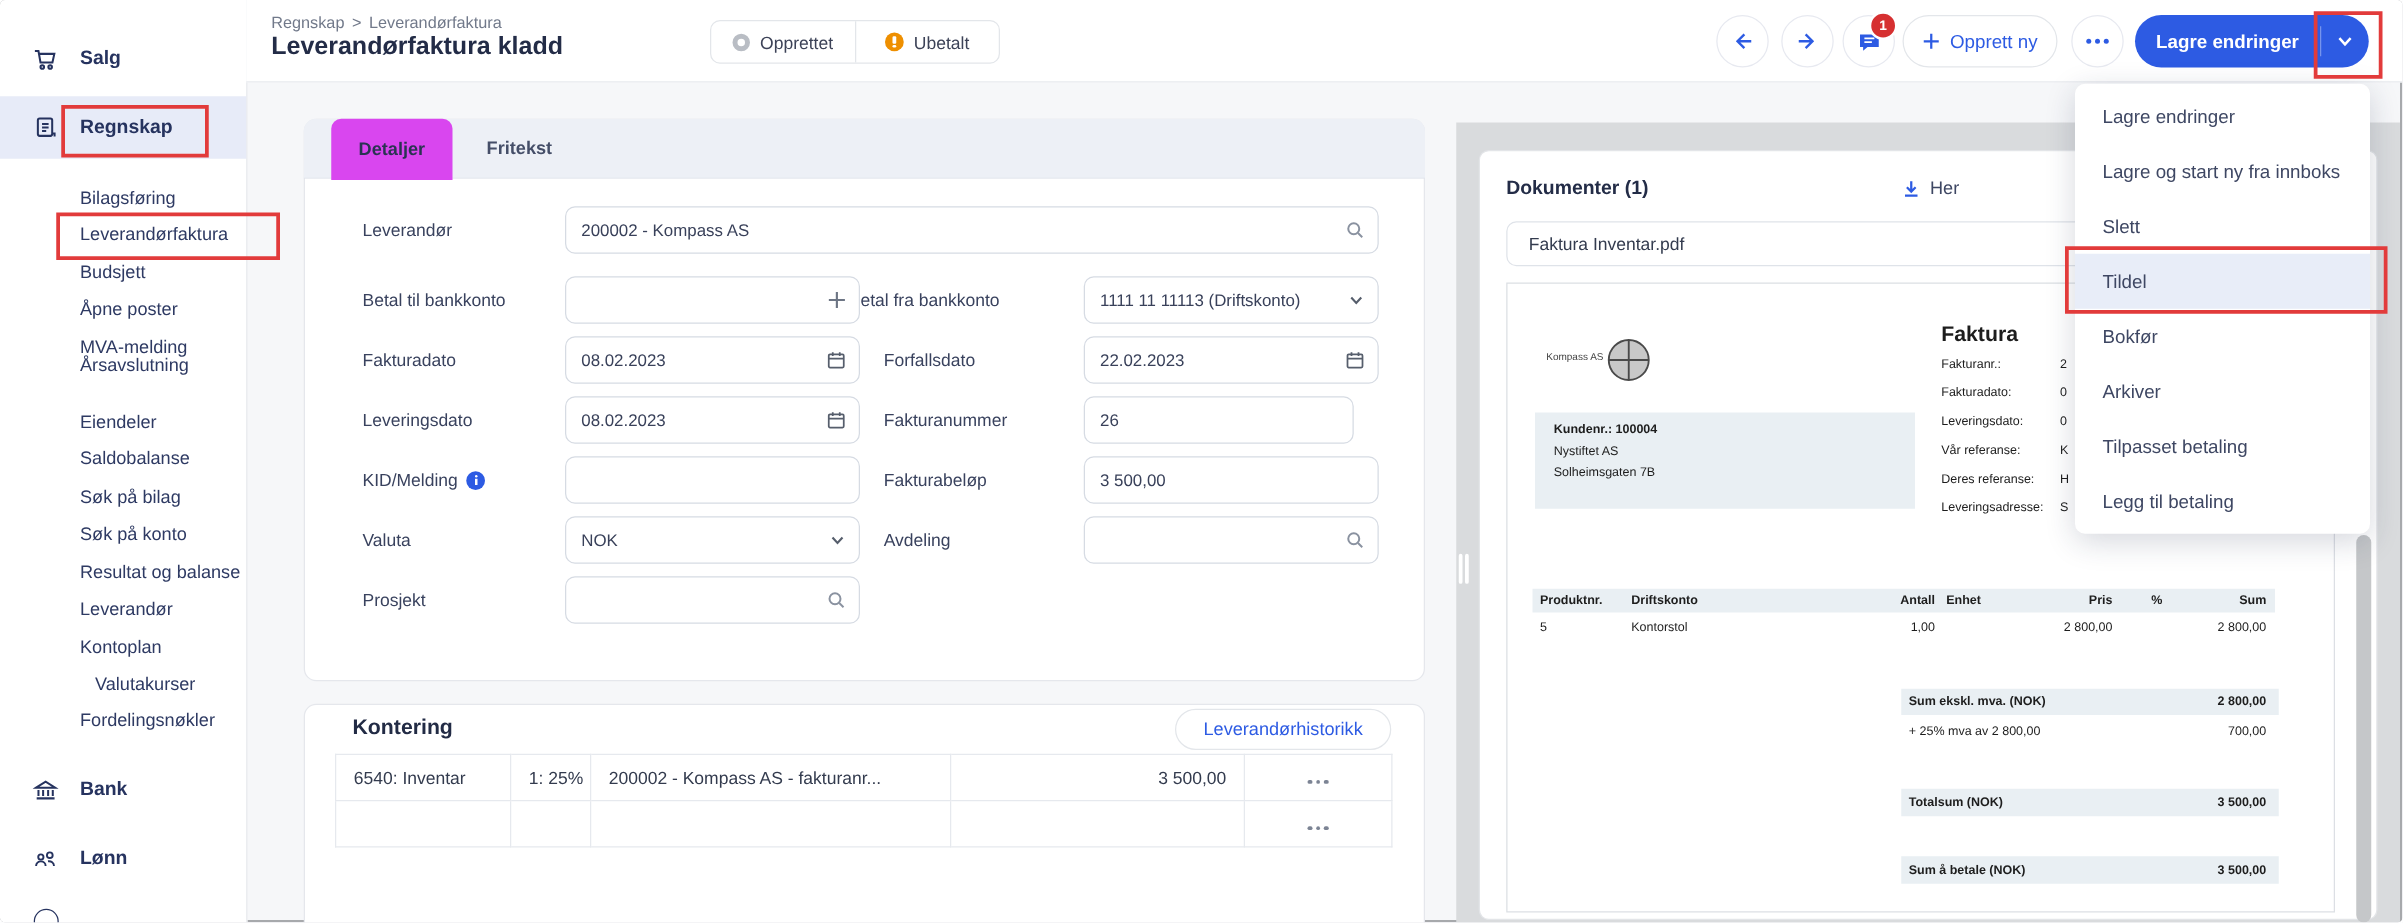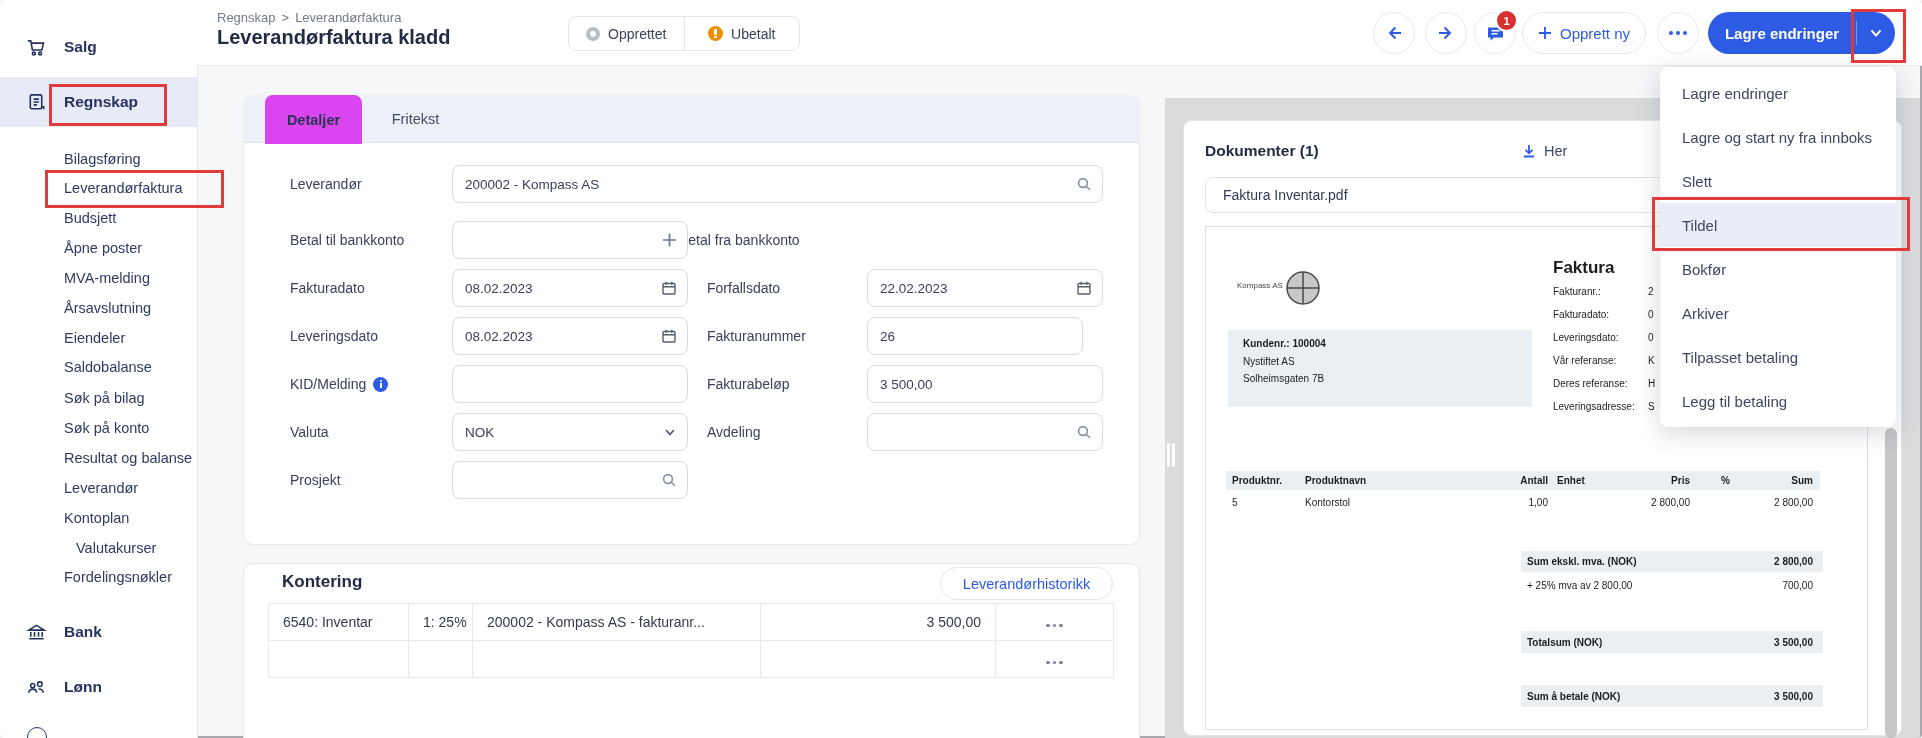--- a/index.html
+++ b/index.html
@@ -38,21 +38,21 @@
          border:2px solid #fff;color:#fff;font-size:11px;font-weight:700;display:flex;align-items:center;justify-content:center;box-sizing:content-box;}
   
   .menu{left:1660px;top:67px;width:236px;background:#fff;border-radius:8px;z-index:50;
         box-shadow:0 6px 24px rgba(30,40,70,.18);padding:4px 0;}
   .menu-item{height:44px;display:flex;align-items:center;padding-left:22px;font-size:15px;color:#3e4763;cursor:pointer;}
   .menu-item.hl{background:#e8edf8;}
   
   .card{background:#fff;border:1px solid #e5e7ec;border-radius:10px;box-sizing:border-box;}
   .tabstrip{left:243px;top:95px;width:897px;height:48px;background:#edf0f6;border-radius:10px 10px 0 0;
             border-bottom:1px solid #dfe3ea;box-sizing:border-box;}
-  .tab{height:48px;display:flex;align-items:center;justify-content:center;font-size:14.5px;cursor:pointer;}
+  .tab{height:48px;display:flex;align-items:center;justify-content:center;font-size:14.5px;cursor:pointer;font-weight:bold;}
   .tab.active{background:#d946ef;border-radius:8px 8px 0 0;font-weight:600;color:#2a3352;height:49px;}
   .flabel{height:38px;display:flex;align-items:center;gap:7px;font-size:14px;color:#39425e;}
   .finput{height:38px;background:#fff;border:1px solid #d6dbe3;border-radius:8px;font-size:13.5px;color:#39415a;
           display:flex;align-items:center;padding:0 30px 0 12px;box-sizing:border-box;cursor:text;}
   .inicon{position:absolute;right:10px;top:50%;transform:translateY(-50%);display:flex;color:#8a92a0;}
   .info-i{width:15px;height:15px;border-radius:50%;background:#2d5be3;position:relative;display:inline-block;}
   .info-i::before{content:"";position:absolute;left:6.4px;top:6.5px;width:2.2px;height:5px;background:#fff;}
   .info-i::after{content:"";position:absolute;left:6.4px;top:3px;width:2.2px;height:2.2px;background:#fff;border-radius:50%;}
   
   .ktable{border-collapse:collapse;table-layout:fixed;font-size:14px;color:#333b4e;background:#fff;}
@@ -95,21 +95,21 @@
           </svg>
       </span>
       <span>Regnskap</span>
     </div>
 
     <div class="abs nav-sub" style="top:148px;">Bilagsføring</div>
     <div class="abs nav-sub" style="top:177px;">Leverandørfaktura</div>
     <div class="abs nav-sub" style="top:207px;">Budsjett</div>
     <div class="abs nav-sub" style="top:237px;">Åpne poster</div>
     <div class="abs nav-sub" style="top:267px;">MVA-melding</div>
-    <div class="abs nav-sub" style="top:297px;text-align:center;">Årsavslutning</div>
+    <div class="abs nav-sub" style="top:282px;text-align:center;">Årsavslutning</div>
     <div class="abs nav-sub" style="top:327px;">Eiendeler</div>
     <div class="abs nav-sub" style="top:356px;">Saldobalanse</div>
     <div class="abs nav-sub" style="top:387px;">Søk på bilag</div>
     <div class="abs nav-sub" style="top:417px;">Søk på konto</div>
     <div class="abs nav-sub" style="top:447px;">Resultat og balanse</div>
     <div class="abs nav-sub" style="top:477px;">Leverandør</div>
     <div class="abs nav-sub" style="top:507px;">Kontoplan</div>
     <div class="abs nav-sub" style="top:537px;margin-left:12px;">Valutakurser</div>
     <div class="abs nav-sub" style="top:566px;">Fordelingsnøkler</div>
 
@@ -269,20 +269,28 @@
   <div class="abs finput" style="left:452px;top:461px;width:236px;">
     <span></span>
     <span class="inicon">
         <svg width="16" height="16" viewBox="0 0 16 16" fill="none" stroke="#8a92a0" stroke-width="1.6">
           <circle cx="7" cy="7" r="4.4"></circle>
           <path d="m10.4 10.4 3.4 3.4"></path>
         </svg>
       </span>
   </div>
 
+  <div class="abs finput" style="left:867px;top:221px;width:236px;">
+    <span>1111 11 11113 (Driftskonto)</span>
+    <span class="inicon">
+        <svg width="14" height="14" viewBox="0 0 14 14" fill="none" stroke="#565e6c" stroke-width="1.7">
+          <path d="m3 5 4 4.4L11 5"></path>
+        </svg>
+      </span>
+  </div>
   <div class="abs finput" style="left:867px;top:269px;width:236px;">
     <span>22.02.2023</span>
     <span class="inicon">
         <svg width="16" height="16" viewBox="0 0 16 16" fill="none" stroke="#565e6c" stroke-width="1.4">
           <rect x="2" y="3.5" width="12" height="10.5" rx="1"></rect>
           <path d="M2 6.8h12M5.2 1.8v3M10.8 1.8v3"></path>
         </svg>
       </span>
   </div>
   <div class="abs finput" style="left:867px;top:317px;width:216px;">
@@ -378,21 +386,21 @@
   <div class="abs inv" style="left:1648px;top:378px;">H</div>
   <div class="abs inv" style="left:1648px;top:401px;">S</div>
 
   <div class="abs band" style="left:1228px;top:330px;width:304px;height:77px;"></div>
   <div class="abs inv b" style="left:1243px;top:338px;">Kundenr.: 100004</div>
   <div class="abs inv" style="left:1243px;top:356px;">Nystiftet AS</div>
   <div class="abs inv" style="left:1243px;top:373px;">Solheimsgaten 7B</div>
 
   <div class="abs band" style="left:1226px;top:471px;width:594px;height:19px;"></div>
   <div class="abs inv b" style="left:1232px;top:475px;">Produktnr.</div>
-  <div class="abs inv b" style="left:1305px;top:475px;">Produktnavn</div>
+  <div class="abs inv b" style="left:1305px;top:475px;">Driftskonto</div>
   <div class="abs inv b rt" style="left:1478px;top:475px;width:70px;">Antall</div>
   <div class="abs inv b" style="left:1557px;top:475px;">Enhet</div>
   <div class="abs inv b rt" style="left:1620px;top:475px;width:70px;">Pris</div>
   <div class="abs inv b rt" style="left:1694px;top:475px;width:36px;">%</div>
   <div class="abs inv b rt" style="left:1743px;top:475px;width:70px;">Sum</div>
 
   <div class="abs inv" style="left:1232px;top:497px;">5</div>
   <div class="abs inv" style="left:1305px;top:497px;">Kontorstol</div>
   <div class="abs inv rt" style="left:1478px;top:497px;width:70px;">1,00</div>
   <div class="abs inv" style="left:1557px;top:497px;"></div>

